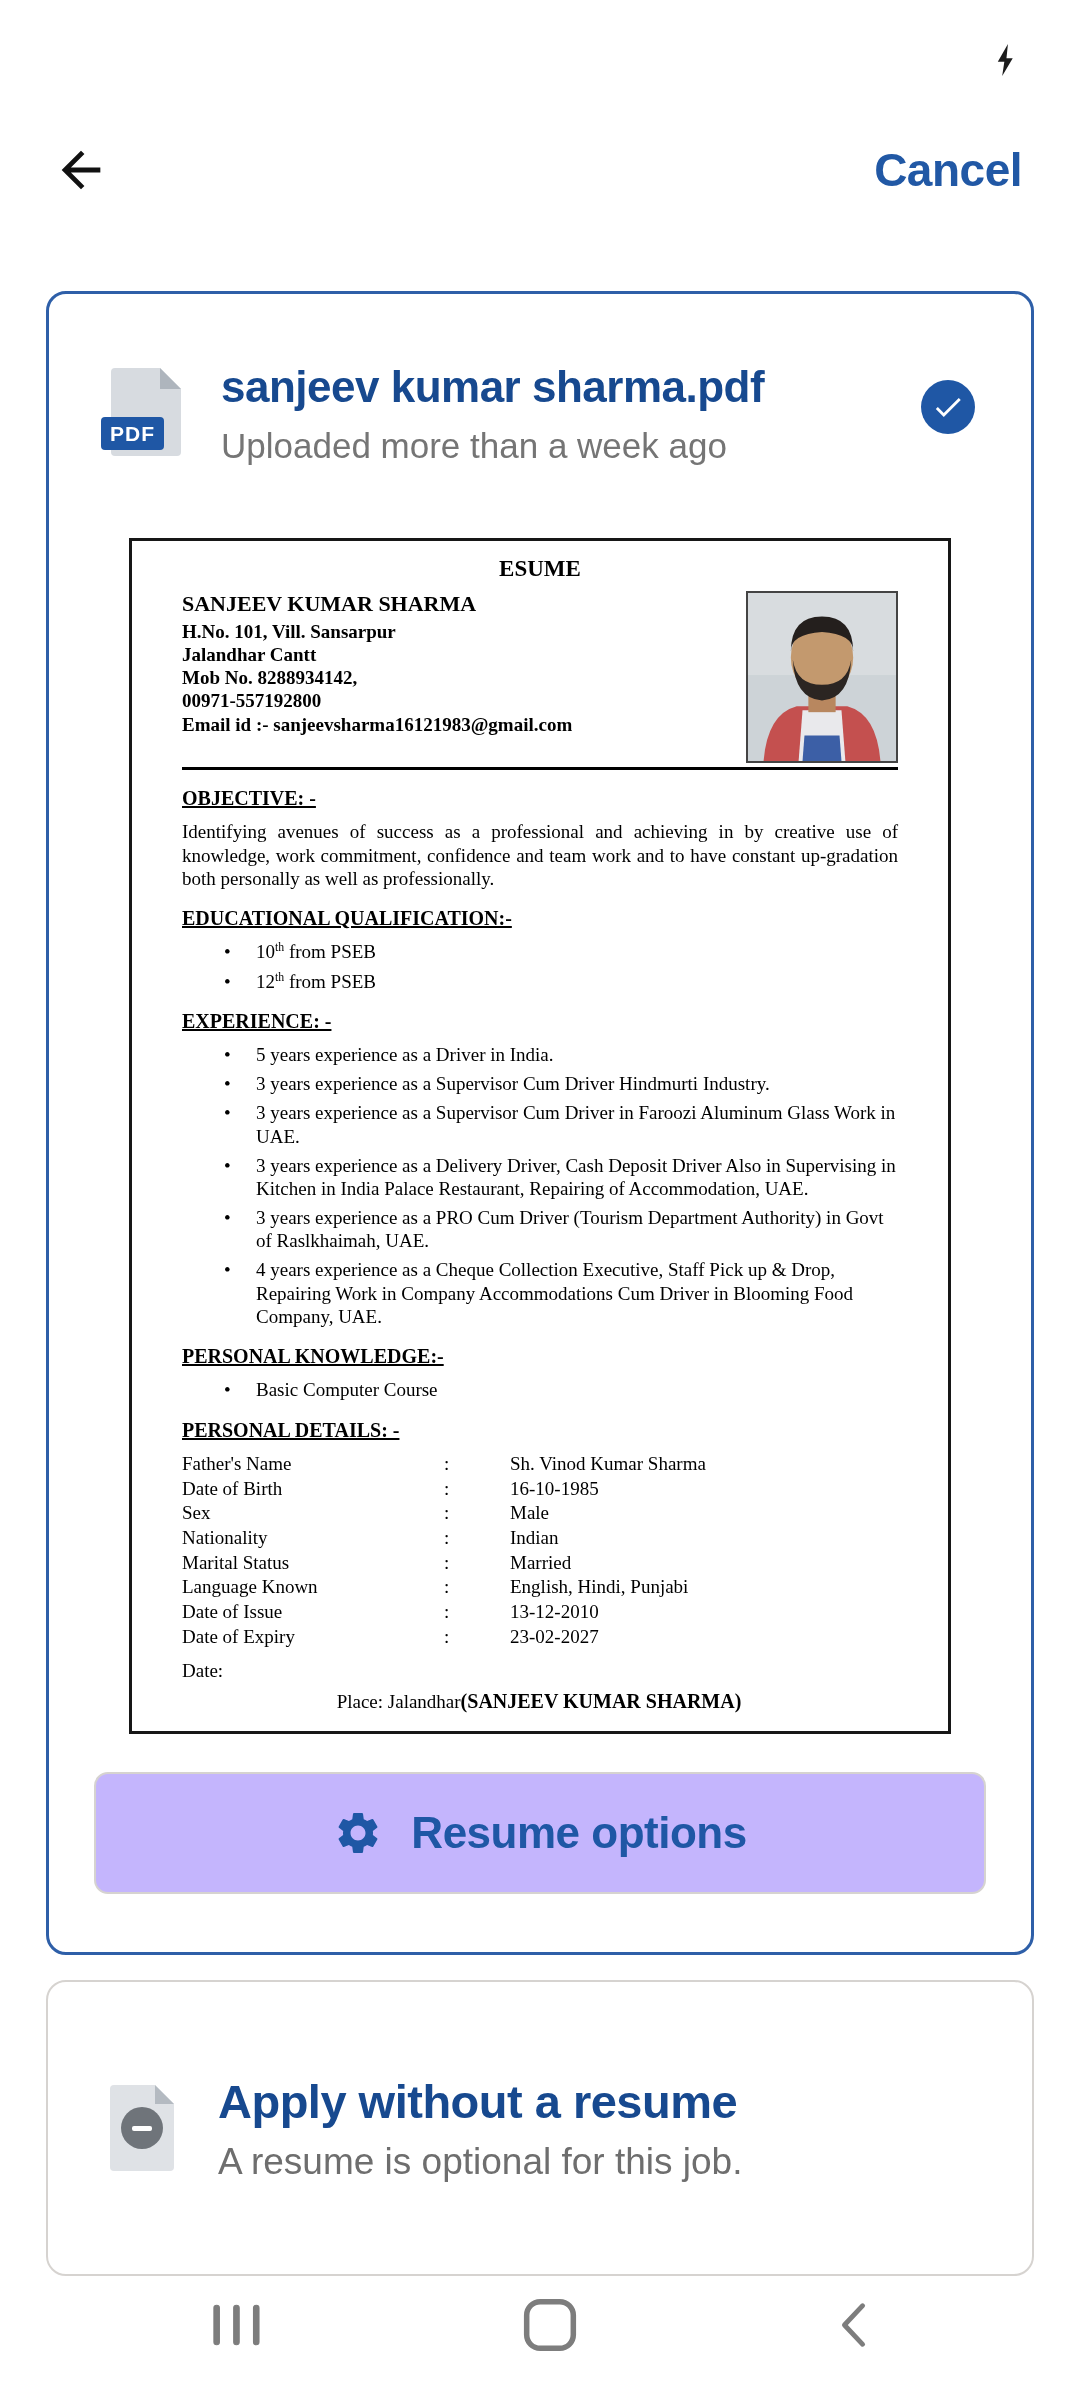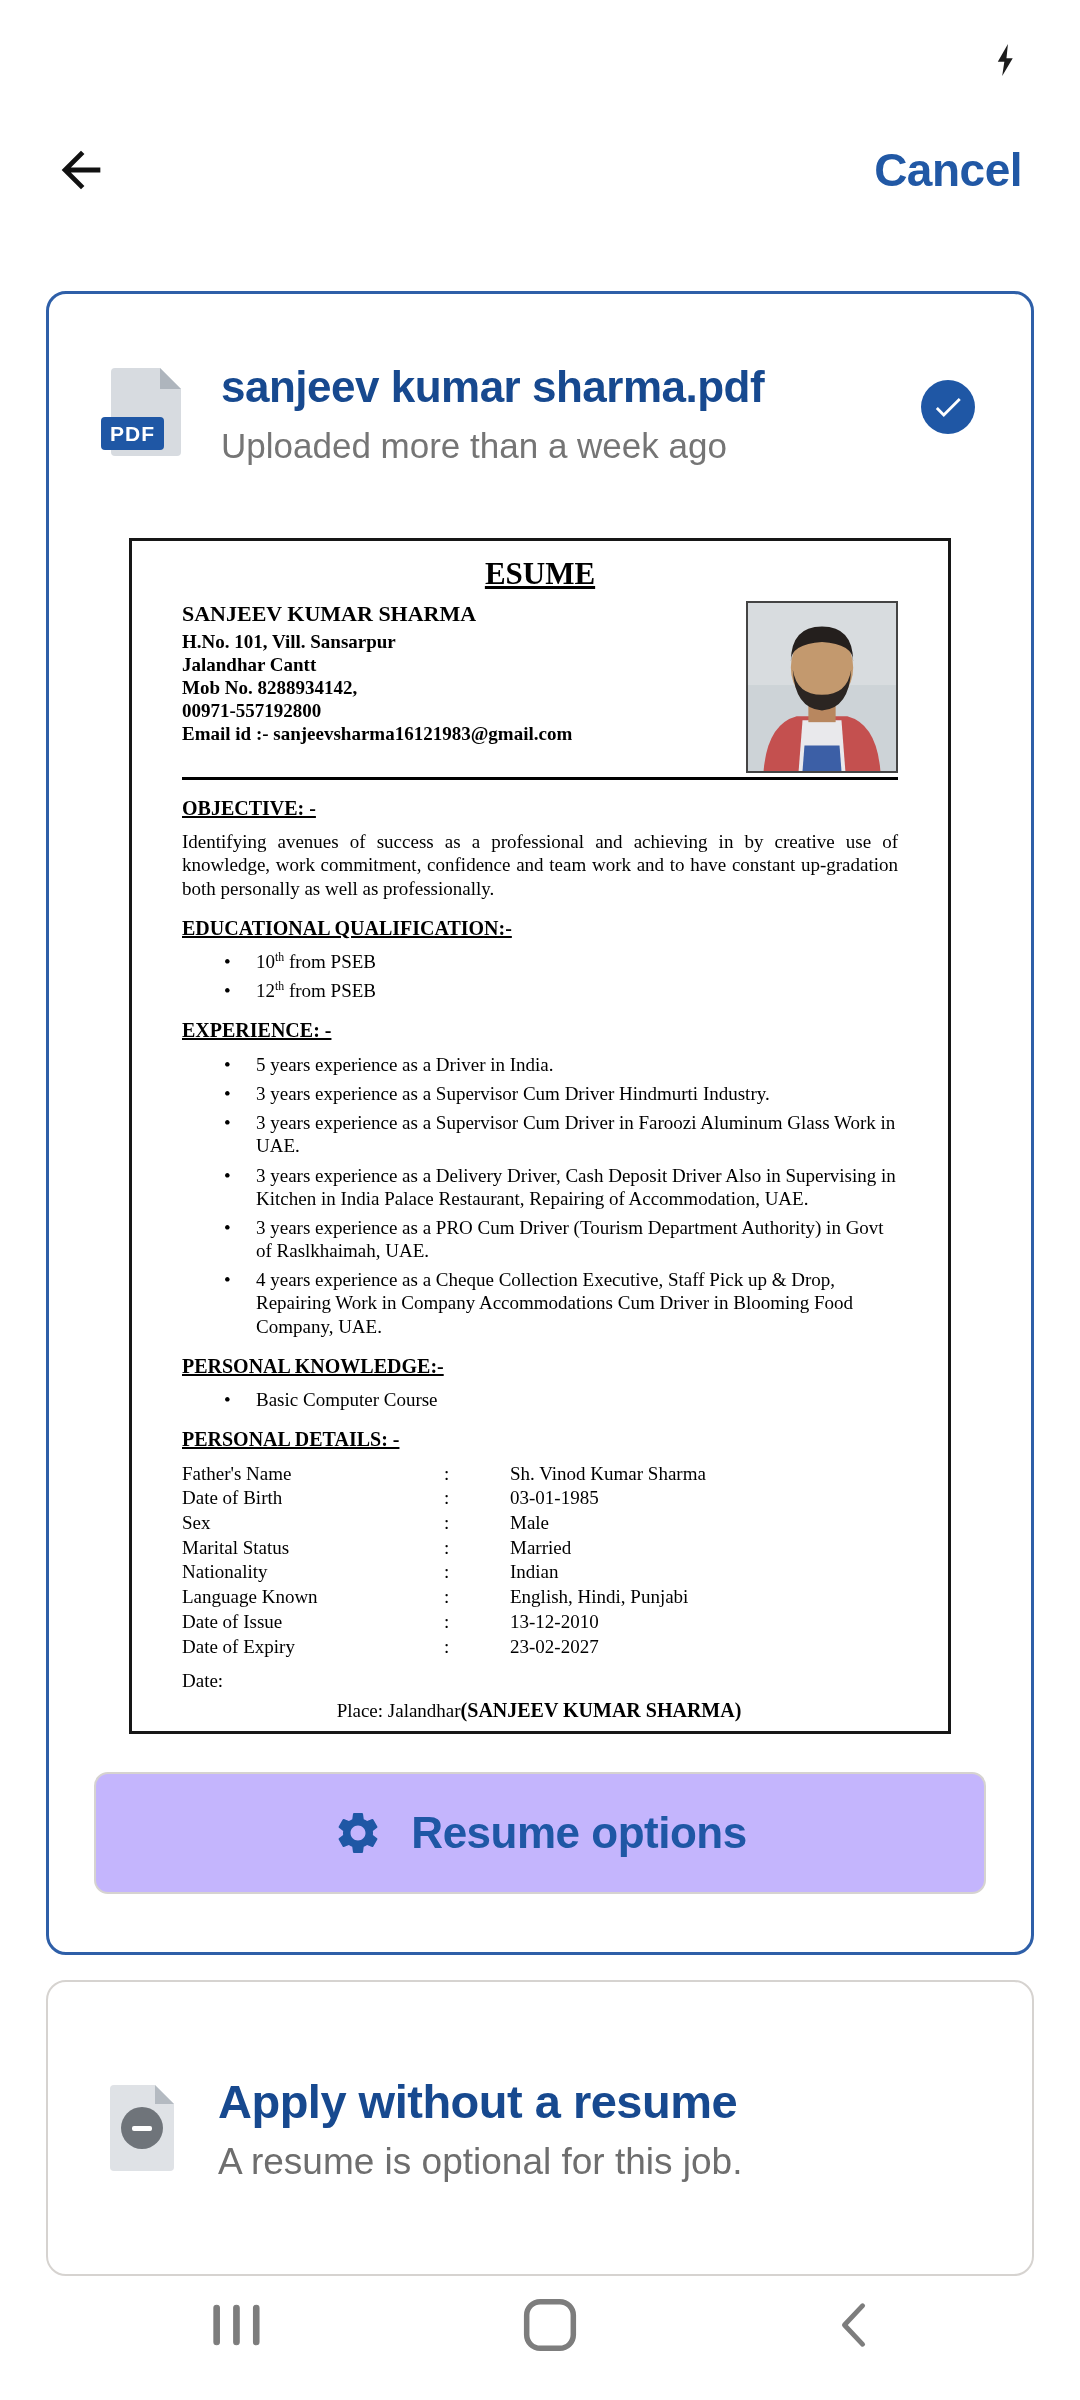--- a/index.html
+++ b/index.html
@@ -36,21 +36,21 @@
   .file-name { color:#17498f; font-size:44px; font-weight:700; letter-spacing:-0.5px; }
   .uploaded { color:#757575; font-size:35px; margin-top:14px; }
   .check-circle { width:54px; height:54px; border-radius:50%; background:#1f57a5; flex:none;
     margin-top:18px; display:flex; align-items:center; justify-content:center; }
   .check-circle svg { width:34px; height:34px; fill:#fff; }
 
   
   .resume-preview { width:822px; height:1196px; margin:72px auto 0; background:#fff;
     border:3px solid #171717; padding:14px 50px 10px;
     font-family:"Liberation Serif", serif; color:#000; font-size:19px; line-height:1.22; overflow:hidden; }
-  .r-title { text-align:center; font-weight:700; text-decoration:underline; font-size:31px; margin-bottom:8px; }
+  .r-title { text-align:center; font-weight:700; font-size:23px; margin-bottom:8px; }
   .r-photo { float:right; width:152px; height:172px; border:2px solid #444; margin:0 0 4px 14px; overflow:hidden; background:#cfd5d9; }
   .r-photo svg { display:block; width:100%; height:100%; }
   .r-name { font-weight:700; font-size:22px; margin-bottom:2px; }
   .r-line { font-size:19px;font-weight:bold; }
   .r-line.bold { font-weight:700; }
   .r-divider { clear:both; border-bottom:3px solid #000; margin-top:4px; }
   .r-heading { font-weight:700; text-decoration:underline; font-size:20px; margin:16px 0 10px; }
   .r-justify { text-align:justify; }
   .r-list { margin-bottom:2px; }
   .bullet-item { position:relative; padding-left:74px; margin-bottom:6px; }
@@ -192,39 +192,39 @@
 
           <div class="pd-row">
             <span class="pd-label">Father's Name</span>
             <span class="pd-colon"></span>
             <span class="pd-value">Sh. Vinod Kumar Sharma</span>
           </div>
 
           <div class="pd-row">
             <span class="pd-label">Date of Birth</span>
             <span class="pd-colon"></span>
-            <span class="pd-value">03-01-1985</span>
+            <span class="pd-value">16-10-1985</span>
           </div>
 
           <div class="pd-row">
             <span class="pd-label">Sex</span>
             <span class="pd-colon"></span>
             <span class="pd-value">Male</span>
           </div>
 
           <div class="pd-row">
+            <span class="pd-label">Nationality</span>
+            <span class="pd-colon"></span>
+            <span class="pd-value">Indian</span>
+          </div>
+
+          <div class="pd-row">
             <span class="pd-label">Marital Status</span>
             <span class="pd-colon"></span>
             <span class="pd-value">Married</span>
-          </div>
-
-          <div class="pd-row">
-            <span class="pd-label">Nationality</span>
-            <span class="pd-colon"></span>
-            <span class="pd-value">Indian</span>
           </div>
 
           <div class="pd-row">
             <span class="pd-label">Language Known</span>
             <span class="pd-colon"></span>
             <span class="pd-value">English, Hindi, Punjabi</span>
           </div>
 
 
           <div class="pd-row">

